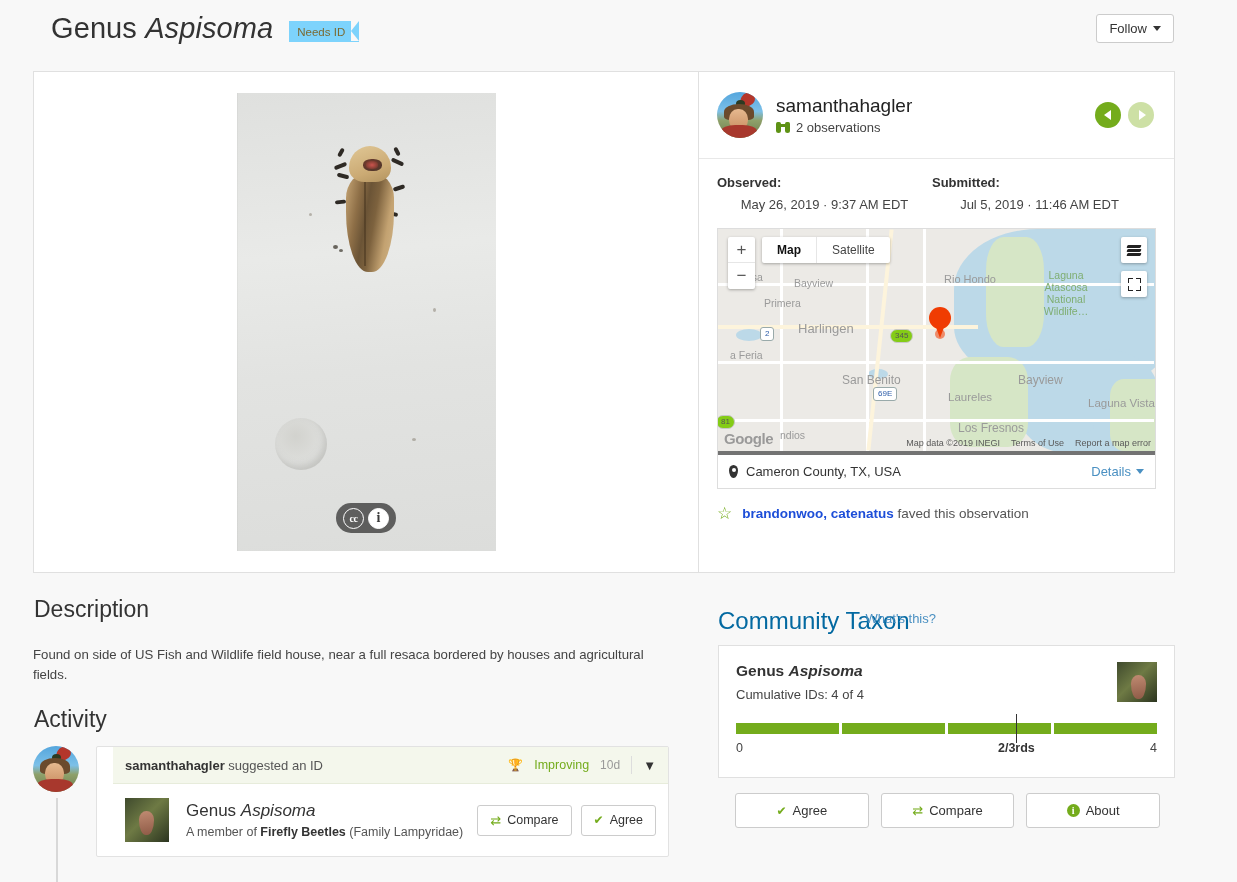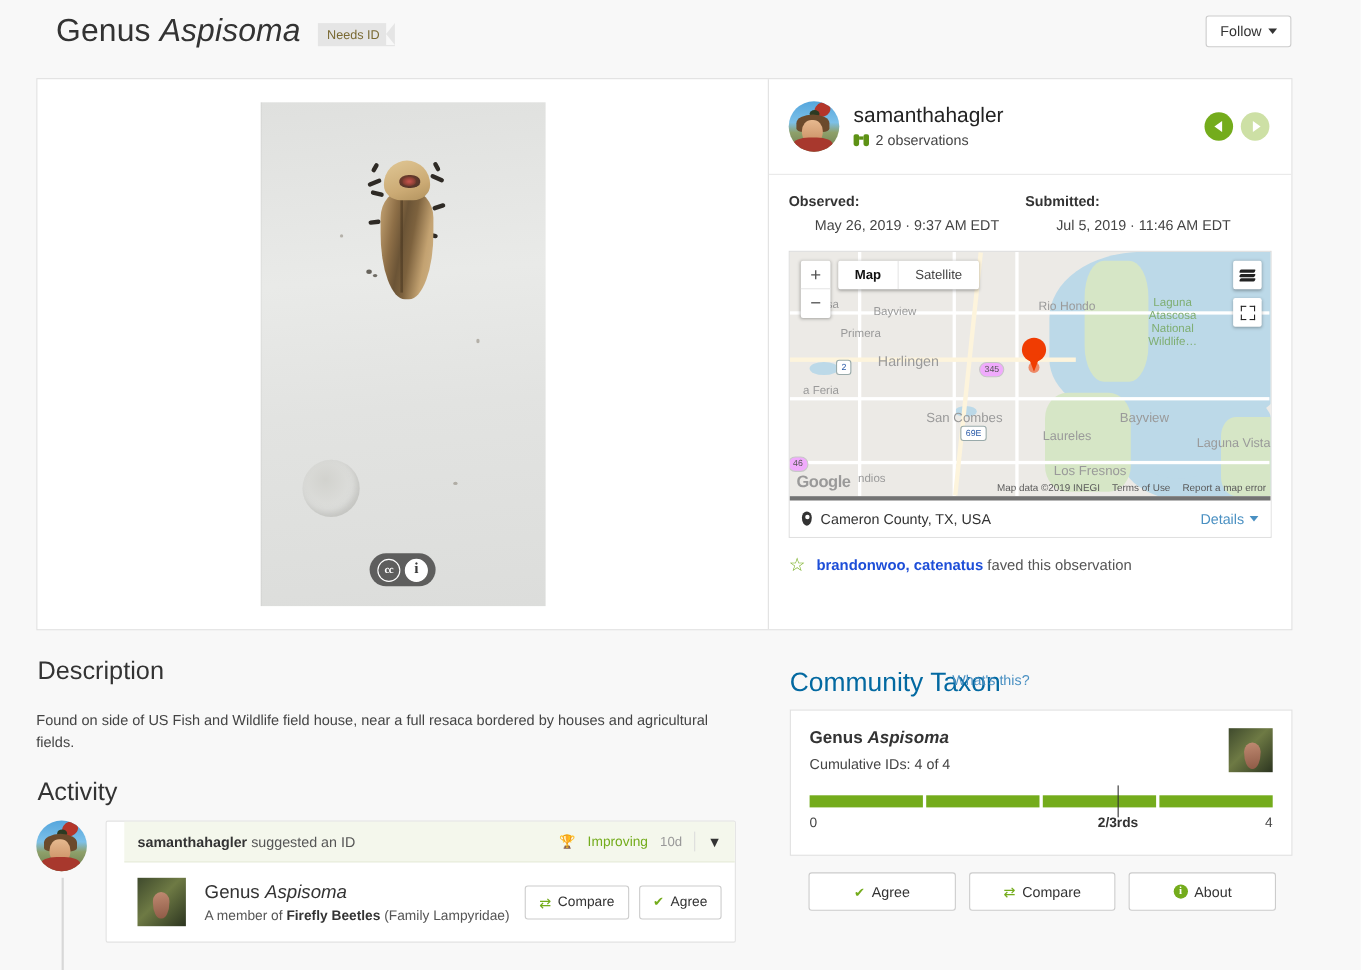--- a/index.html
+++ b/index.html
@@ -13,21 +13,21 @@
   }
   .page { position: relative; width: 999px; height: 882px; }
 
   
   .header { position: absolute; left: 0; top: 0; width: 1237px; height: 62px; }
   .title-wrap { position: absolute; left: 51px; top: 12px; display: flex; align-items: center; }
   .title { font-size: 29px; font-weight: 400; color: #333; letter-spacing: .1px; white-space: nowrap; }
   .title .sci { font-style: italic; }
   .ribbon {
     position: relative; margin-left: 16px; margin-top: 6px;
-    background: #e5e5e5; color: #7a6a33;
+    background: #7dd3fc; color: #7a6a33;
     font-size: 11.5px; padding: 4px 14px 4px 8px; height: 21px;
     display: flex; align-items: center; white-space: nowrap;
   }
   .ribbon::after {
     content: ""; position: absolute; right: 0; top: 0;
     border-top: 10.5px solid #f8f8f8; border-bottom: 10.5px solid #f8f8f8;
     border-right: 8px solid transparent;
   }
   .follow-btn {
     position: absolute; right: 63px; top: 14px;
@@ -133,21 +133,21 @@
   
   .map-box { margin: 4px 18px 0 18px; border: 1px solid #ddd; }
   .map { position: relative; height: 222px; overflow: hidden; background: #eceae6; }
   .m-water { position: absolute; background: #bcd9e8; }
   .m-green { position: absolute; background: #d6e6c6; }
   .m-rd { position: absolute; background: #fff; }
   .m-rd.y { background: #fdf4dc; }
   .m-lbl { position: absolute; font-size: 10.5px; color: #9a9a9a; white-space: nowrap; }
   .m-lbl.park { color: #7fae72; text-align: center; line-height: 1.15; }
   .shield {
-    position: absolute; font-size: 8px; color: #555; background: #f0abfc; border: 1px solid #c8c8c8;
+    position: absolute; font-size: 8px; color: #555; background: #84cc16; border: 1px solid #c8c8c8;
     border-radius: 7px; padding: 0 4px; line-height: 12px;
   }
   .shield.i { background:#fff; border-radius:3px; color:#2b5ba8; border-color:#9aa; }
   .marker { position: absolute; left: 211px; top: 78px; width: 22px; height: 30px; }
   .marker .pin {
     width: 22px; height: 22px; border-radius: 50% 50% 50% 50%;
     background: #f03c02; position: absolute; top: 0; left: 0;
   }
   .marker .pin::after {
     content:""; position:absolute; left: 5px; top: 15px; width: 12px; height: 16px;
@@ -363,33 +363,33 @@
           <div class="m-rd" style="left:0;top:190px;width:436px;height:3px;"></div>
           <div class="m-rd" style="left:62px;top:0;width:3px;height:222px;"></div>
           <div class="m-rd" style="left:148px;top:0;width:3px;height:222px;"></div>
           <div class="m-rd" style="left:205px;top:0;width:3px;height:222px;"></div>
           <div class="m-rd y" style="left:0;top:96px;width:260px;height:4px;"></div>
           <div class="m-rd y" style="left:160px;top:0;width:4px;height:222px;transform:rotate(6deg);"></div>
           <div class="m-lbl" style="left:76px;top:48px;">Bayview</div>
           <div class="m-lbl" style="left:46px;top:68px;">Primera</div>
           <div class="m-lbl" style="left:80px;top:92px;font-size:13px;">Harlingen</div>
           <div class="m-lbl" style="left:178px;top:44px;font-size:11px;margin-left:48px;">Rio Hondo</div>
-          <div class="m-lbl" style="left:124px;top:144px;font-size:12px;">San Combes</div>
+          <div class="m-lbl" style="left:124px;top:144px;font-size:12px;">San Benito</div>
           <div class="m-lbl" style="left:230px;top:162px;font-size:11.5px;">Laureles</div>
           <div class="m-lbl" style="left:300px;top:144px;font-size:12px;">Bayview</div>
           <div class="m-lbl" style="left:240px;top:192px;font-size:12px;">Los Fresnos</div>
           <div class="m-lbl" style="left:370px;top:168px;font-size:11.5px;">Laguna Vista</div>
           <div class="m-lbl" style="left:12px;top:120px;">a Feria</div>
           <div class="m-lbl" style="left:22px;top:42px;">t&nbsp;&nbsp;&nbsp;sa</div>
           <div class="m-lbl" style="left:62px;top:200px;">ndios</div>
           <div class="m-lbl park" style="left:310px;top:40px;width:76px;">Laguna<br>Atascosa<br>National<br>Wildlife…</div>
           <div class="shield i" style="left:42px;top:98px;">2</div>
           <div class="shield" style="left:172px;top:100px;">345</div>
           <div class="shield i" style="left:155px;top:158px;">69E</div>
-          <div class="shield" style="left:-2px;top:186px;">46</div>
+          <div class="shield" style="left:-2px;top:186px;">81</div>
           <div class="marker">
             <div class="dot"></div>
               <div class="pin"></div>
           </div>
           <div class="zoom-ctl">
             <div>+</div>
             <div>−</div>
           </div>
           <div class="maptype">
             <div class="active">Map</div>

